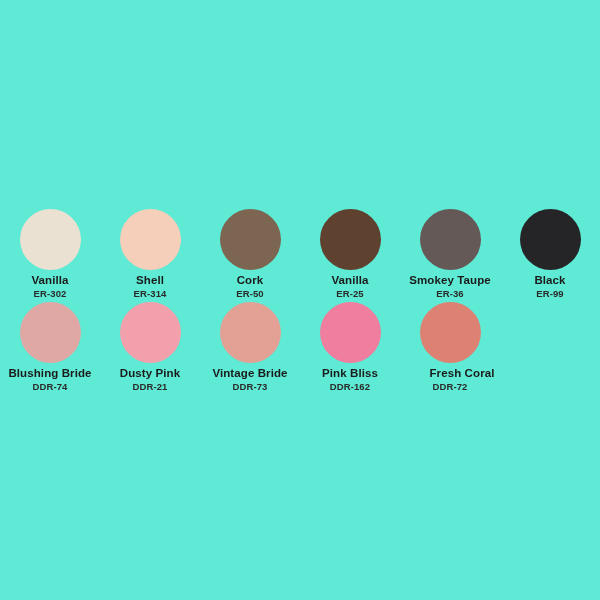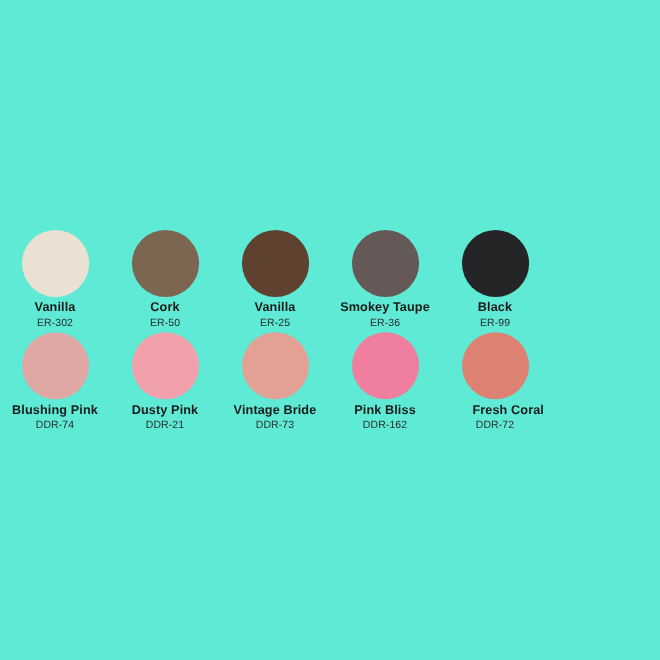--- a/index.html
+++ b/index.html
@@ -58,38 +58,43 @@
     color: #1b1b1b;
     text-align: center;
     letter-spacing: 0.1px;
     white-space: nowrap;
   }
 
   .swatch-code {
     margin-top: 1px;
     font-size: 9.5px;
     line-height: 11px;
-    font-weight: 400;
+    font-weight: 700;
     color: #2a2a2a;
     text-align: center;
     letter-spacing: 0.1px;
     white-space: nowrap;
   }
 </style>
 </head>
 <body>
 
 <div id="palette-board" style="background-color: #5eead4;">
   <div class="swatch-grid">
 
     <div class="swatch-row">
       <div class="swatch-cell">
         <span class="swatch-disc" style="background-color: rgb(234, 225, 210);"></span>
         <span class="swatch-name" style="color: rgb(27, 27, 27);">Vanilla</span>
         <span class="swatch-code" style="color: rgb(42, 42, 42);">ER-302</span>
+      </div>
+      <div class="swatch-cell">
+        <span class="swatch-disc" style="background-color: rgb(245, 207, 185);"></span>
+        <span class="swatch-name" style="color: rgb(27, 27, 27);">Shell</span>
+        <span class="swatch-code" style="color: rgb(42, 42, 42);">ER-314</span>
       </div>
       <div class="swatch-cell">
         <span class="swatch-disc" style="background-color: rgb(124, 101, 81);"></span>
         <span class="swatch-name" style="color: rgb(27, 27, 27);">Cork</span>
         <span class="swatch-code" style="color: rgb(42, 42, 42);">ER-50</span>
       </div>
       <div class="swatch-cell">
         <span class="swatch-disc" style="background-color: rgb(95, 65, 48);"></span>
         <span class="swatch-name" style="color: rgb(27, 27, 27);">Vanilla</span>
         <span class="swatch-code" style="color: rgb(42, 42, 42);">ER-25</span>
@@ -102,21 +107,21 @@
       <div class="swatch-cell">
         <span class="swatch-disc" style="background-color: rgb(37, 37, 39);"></span>
         <span class="swatch-name" style="color: rgb(27, 27, 27);">Black</span>
         <span class="swatch-code" style="color: rgb(42, 42, 42);">ER-99</span>
       </div>
     </div>
 
     <div class="swatch-row">
       <div class="swatch-cell">
         <span class="swatch-disc" style="background-color: rgb(224, 168, 165);"></span>
-        <span class="swatch-name" style="color: rgb(27, 27, 27);">Blushing Pink</span>
+        <span class="swatch-name" style="color: rgb(27, 27, 27);">Blushing Bride</span>
         <span class="swatch-code" style="color: rgb(42, 42, 42);">DDR-74</span>
       </div>
       <div class="swatch-cell">
         <span class="swatch-disc" style="background-color: rgb(242, 161, 172);"></span>
         <span class="swatch-name" style="color: rgb(27, 27, 27);">Dusty Pink</span>
         <span class="swatch-code" style="color: rgb(42, 42, 42);">DDR-21</span>
       </div>
       <div class="swatch-cell">
         <span class="swatch-disc" style="background-color: rgb(227, 161, 149);"></span>
         <span class="swatch-name" style="color: rgb(27, 27, 27);">Vintage Bride</span>

